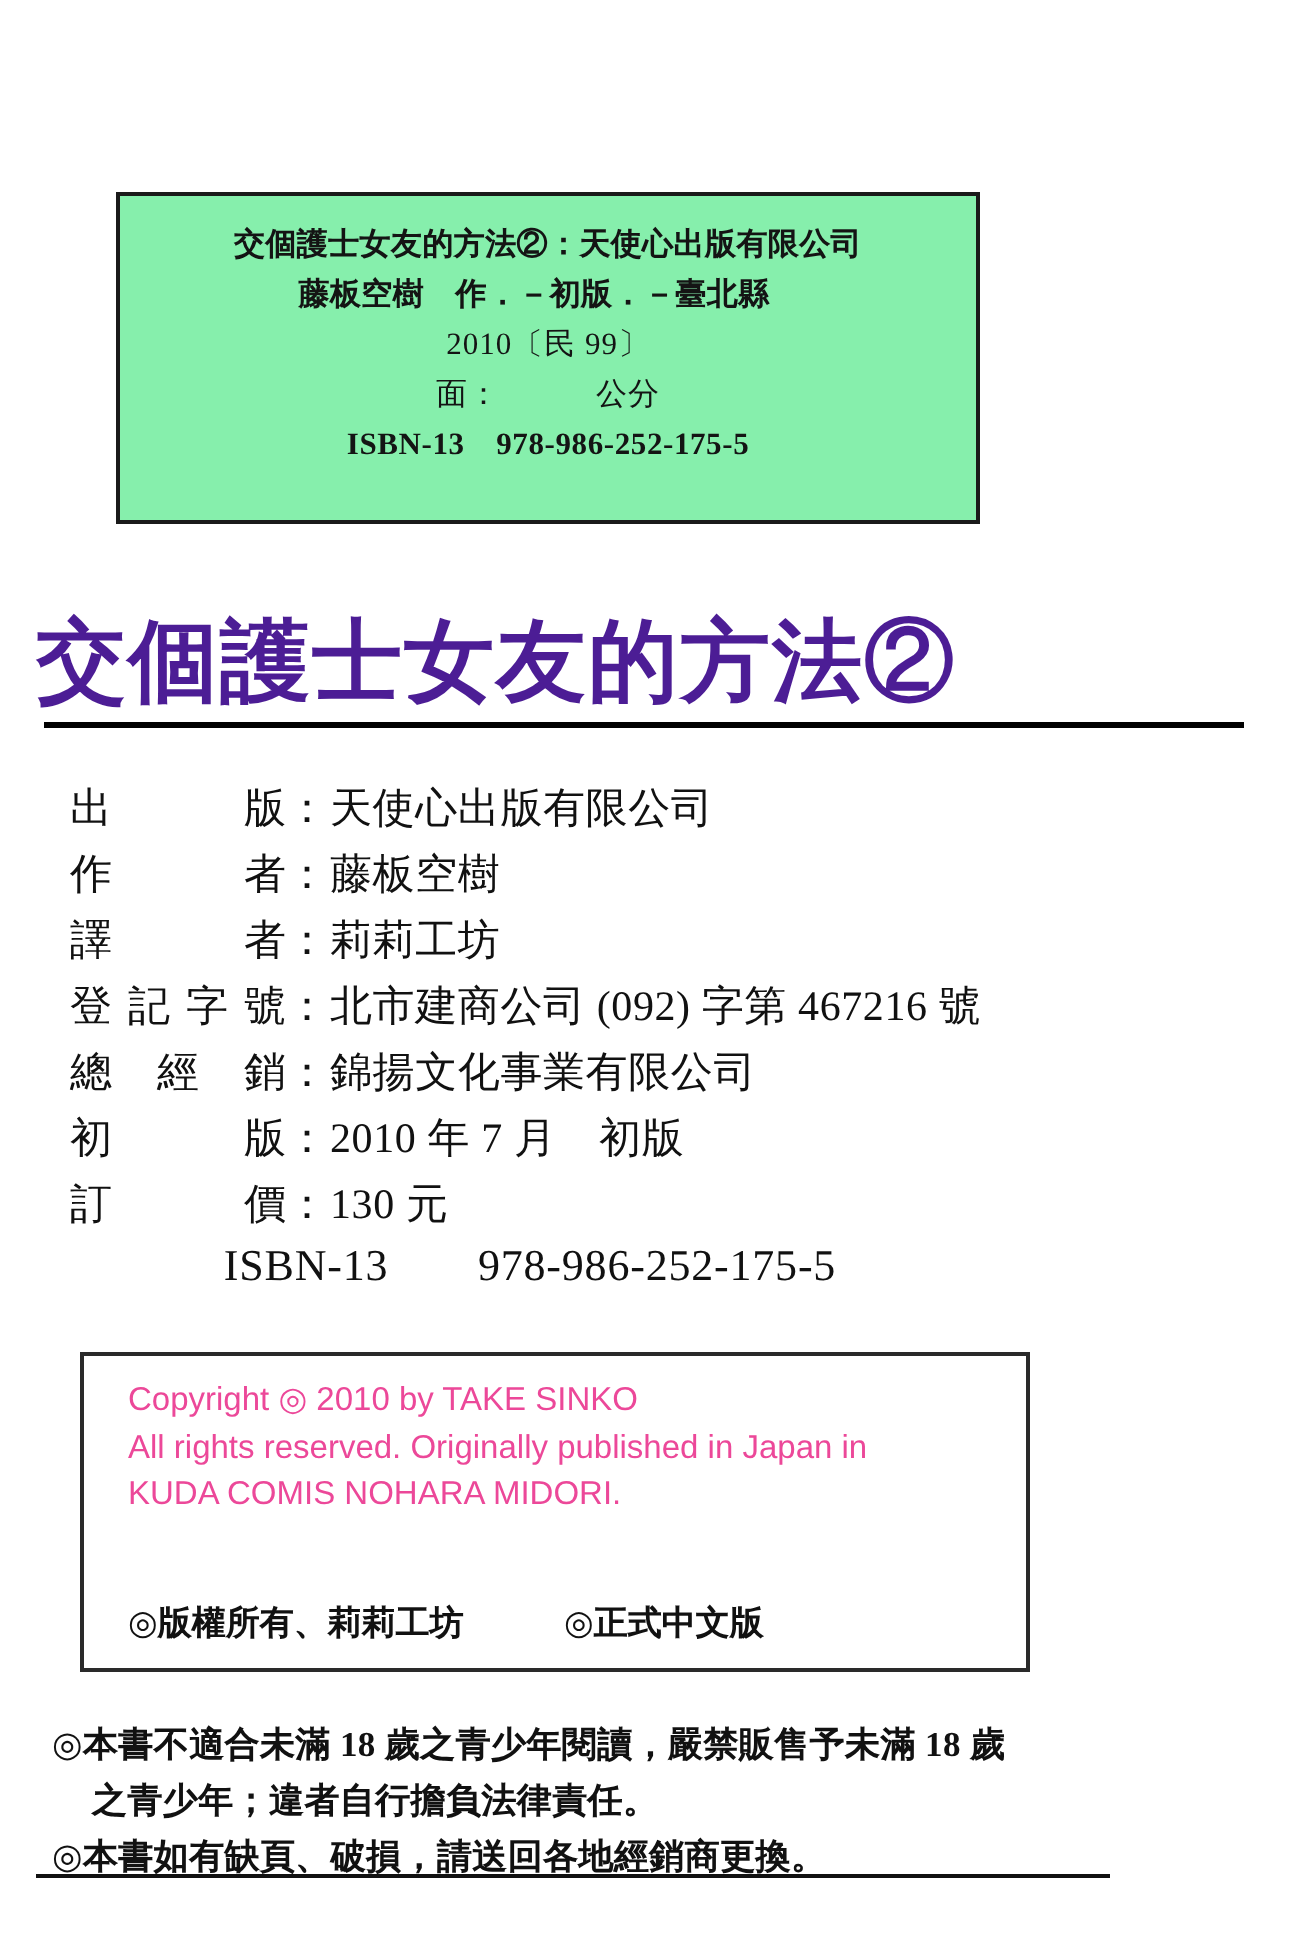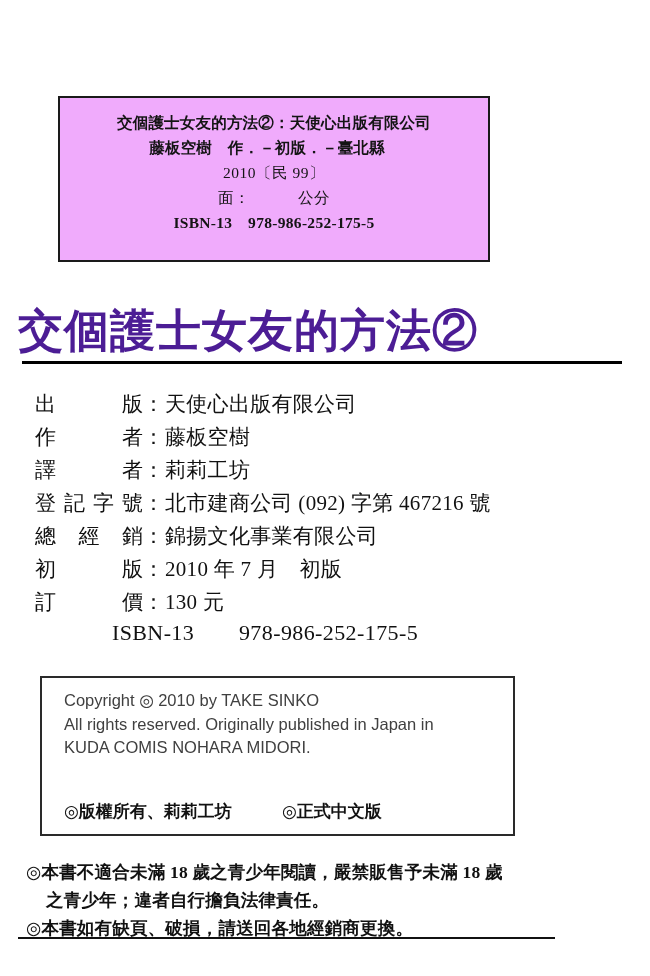--- a/index.html
+++ b/index.html
@@ -18,21 +18,21 @@
 
   
   .cip-box {
     position: absolute;
     left: 58px;
     top: 96px;
     width: 432px;
     height: 166px;
     border: 2px solid #1a1a1a;
     box-sizing: border-box;
-    background: #f0abfc;
+    background: #86efac;
   }
   .cip-lines {
     position: absolute;
     left: 0;
     top: 12px;
     width: 100%;
     text-align: center;
   }
   .cip-line {
     font-size: 15.5px;
@@ -126,21 +126,21 @@
     background: #fff;
   }
   .copyright-en {
     position: absolute;
     left: 22px;
     top: 11px;
     width: 440px;
     font-family: "Liberation Sans", "DejaVu Sans", sans-serif;
     font-size: 16.5px;
     line-height: 23.5px;
-    color: #404040;
+    color: #ec4899;
   }
   .copyright-en .cr-line { white-space: nowrap; }
   .copyright-zh {
     position: absolute;
     left: 22px;
     top: 122px;
     width: 440px;
     font-family: "DejaVu Sans", "Liberation Sans", sans-serif;
     font-size: 17px;
     font-weight: 700;

